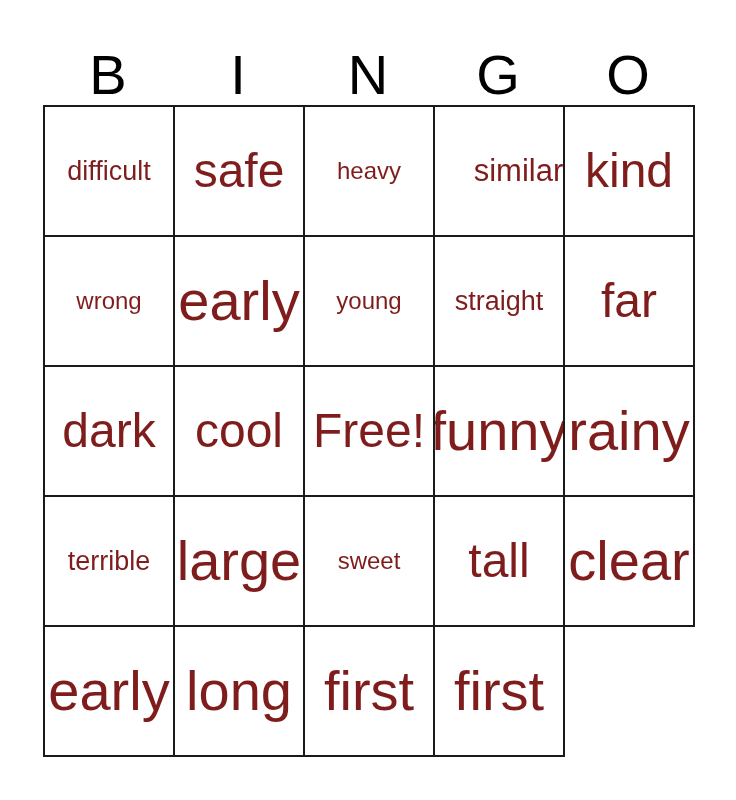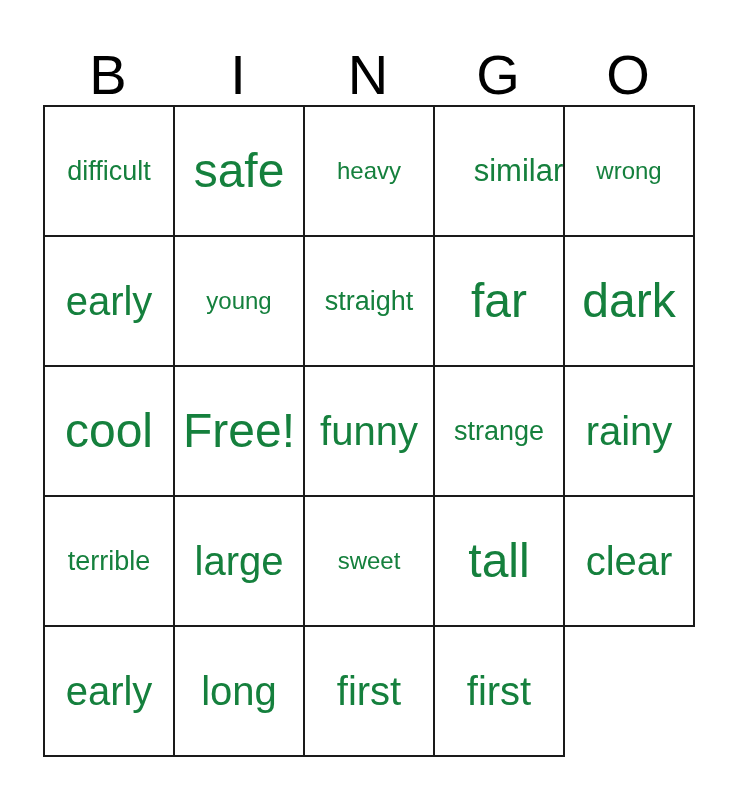--- a/index.html
+++ b/index.html
@@ -68,29 +68,29 @@
     align-items: center;
     justify-content: center;
     overflow: hidden;
     background: #ffffff;
   }
   .cell-text {
     display: block;
     white-space: nowrap;
     line-height: 1.05;
     font-weight: 400;
-    color: #15803d;
+    color: #7f1d1d;
     text-align: center;
   }
 
   
   .fs-xs  { font-size: 27px; }
   .fs-s   { font-size: 31px; margin-left: 39px; }
   .fs-m   { font-size: 24px; }
-  .fs-l   { font-size: 40px; }
+  .fs-l   { font-size: 56px; }
   .fs-xl  { font-size: 48px; }
 </style>
 </head>
 <body>
 
 <div id="bingo-card">
 
   <div id="header-row">
     <div class="header-letter">B</div>
     <div class="header-letter">I</div>
@@ -106,20 +106,23 @@
       </div>
     <div class="bingo-cell">
         <span class="cell-text fs-xl">safe</span>
       </div>
     <div class="bingo-cell">
         <span class="cell-text fs-m">heavy</span>
       </div>
     <div class="bingo-cell">
         <span class="cell-text fs-s">similar</span>
       </div>
+    <div class="bingo-cell">
+        <span class="cell-text fs-xl">kind</span>
+      </div>
 
     <div class="bingo-cell">
         <span class="cell-text fs-m">wrong</span>
       </div>
     <div class="bingo-cell">
         <span class="cell-text fs-l">early</span>
       </div>
     <div class="bingo-cell">
         <span class="cell-text fs-m">young</span>
       </div>
@@ -134,23 +137,20 @@
         <span class="cell-text fs-xl">dark</span>
       </div>
     <div class="bingo-cell">
         <span class="cell-text fs-xl">cool</span>
       </div>
     <div class="bingo-cell">
         <span class="cell-text fs-xl">Free!</span>
       </div>
     <div class="bingo-cell">
         <span class="cell-text fs-l">funny</span>
-      </div>
-    <div class="bingo-cell">
-        <span class="cell-text fs-xs">strange</span>
       </div>
 
     <div class="bingo-cell">
         <span class="cell-text fs-l">rainy</span>
       </div>
     <div class="bingo-cell">
         <span class="cell-text fs-xs">terrible</span>
       </div>
     <div class="bingo-cell">
         <span class="cell-text fs-l">large</span>

